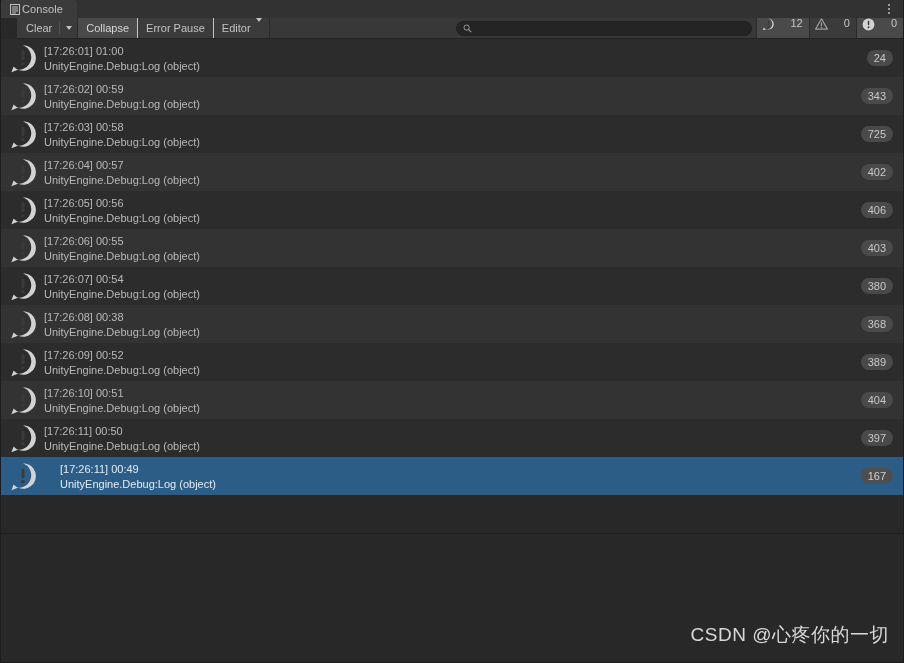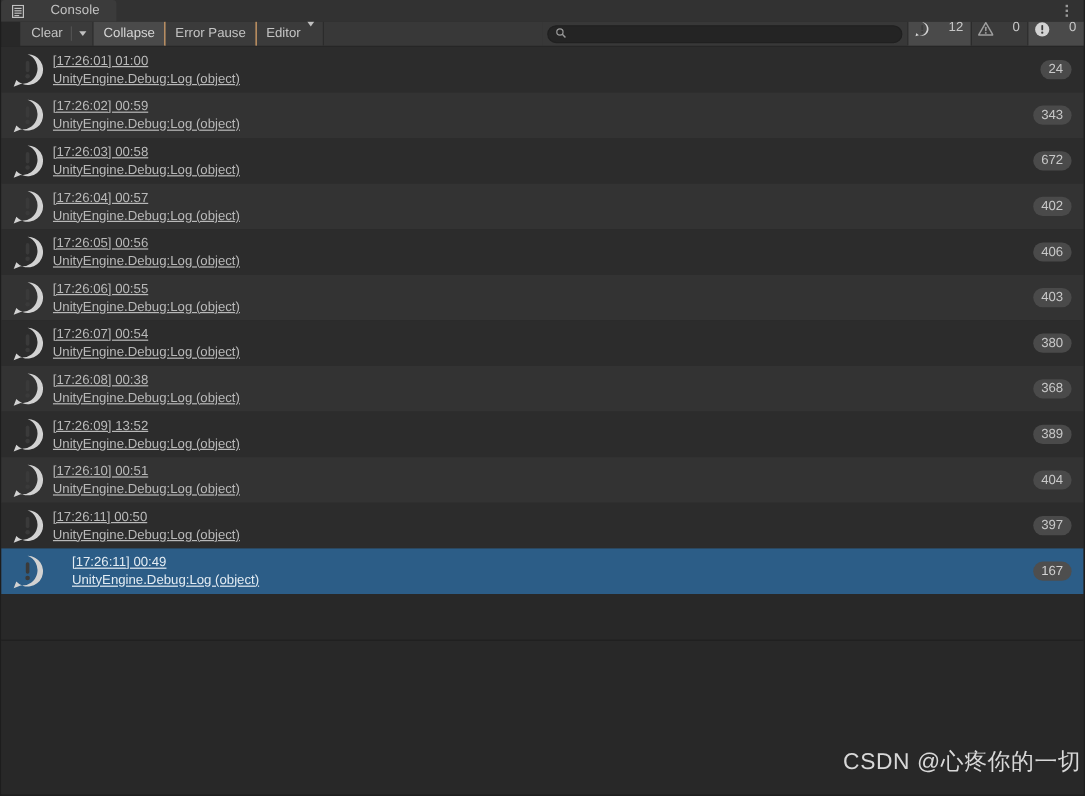--- a/index.html
+++ b/index.html
@@ -41,21 +41,21 @@
     flex: 0 0 auto;
   }
   .tab {
     height: 18px;
     background: #3b3b3b;
     display: flex;
     align-items: center;
     padding: 0 14px 0 9px;
     border-top-left-radius: 3px;
     border-top-right-radius: 3px;
-    gap: 22px;
+    gap: 2px;
     box-sizing: border-box;
   }
   .tab-icon {
     width: 10px;
     height: 11px;
     position: relative;
     flex: 0 0 auto;
   }
   .tab-icon svg { display: block; }
   .tab-label {
@@ -223,21 +223,20 @@
     justify-content: center;
     gap: 1px;
   }
   .logline {
     font-size: 11px;
     line-height: 14px;
     color: #b9b9b9;
     white-space: nowrap;
     overflow: hidden;
     text-overflow: ellipsis;
-    text-decoration: underline;
   }
   .logrow.selected .logline { color: #e3ecf3; }
   .badge {
     flex: 0 0 auto;
     min-width: 26px;
     height: 16px;
     border-radius: 8px;
     background: #4a4a4a;
     color: #c8c8c8;
     font-size: 11px;
@@ -259,21 +258,21 @@
   }
   .detail-body {
     flex: 1 1 auto;
     background: #282828;
     position: relative;
   }
 
   
   .watermark {
     position: absolute;
-    right: 2px;
+    right: 14px;
     bottom: 14px;
     font-size: 19px;
     color: #d8d8d8;
     letter-spacing: .5px;
     white-space: nowrap;
     pointer-events: none;
   }
 </style>
 </head>
 <body>
@@ -404,21 +403,21 @@
       <div class="logrow even">
         <span class="rowicon"><svg width="30" height="30" viewBox="0 0 30 30">
             <path d="M15 2.2 A12.8 12.8 0 1 1 5.6 23.6 L3.4 29.2 L9.2 26.9 A12.8 12.8 0 0 0 15 2.2 Z" fill="#d2d2d2"></path>
             <rect x="13.5" y="7.6" width="3.0" height="9.6" rx="1.5" fill="#3a3a3a"></rect>
             <circle cx="15" cy="20.6" r="1.9" fill="#3a3a3a"></circle>
           </svg></span>
         <div class="logtext">
           <div class="logline">[17:26:03] 00:58</div>
           <div class="logline">UnityEngine.Debug:Log (object)</div>
         </div>
-        <div class="badge">672</div>
+        <div class="badge">725</div>
       </div>
       <div class="logrow odd">
         <span class="rowicon"><svg width="30" height="30" viewBox="0 0 30 30">
             <path d="M15 2.2 A12.8 12.8 0 1 1 5.6 23.6 L3.4 29.2 L9.2 26.9 A12.8 12.8 0 0 0 15 2.2 Z" fill="#d2d2d2"></path>
             <rect x="13.5" y="7.6" width="3.0" height="9.6" rx="1.5" fill="#3a3a3a"></rect>
             <circle cx="15" cy="20.6" r="1.9" fill="#3a3a3a"></circle>
           </svg></span>
         <div class="logtext">
           <div class="logline">[17:26:04] 00:57</div>
           <div class="logline">UnityEngine.Debug:Log (object)</div>
@@ -473,21 +472,21 @@
         </div>
         <div class="badge">368</div>
       </div>
       <div class="logrow even">
         <span class="rowicon"><svg width="30" height="30" viewBox="0 0 30 30">
             <path d="M15 2.2 A12.8 12.8 0 1 1 5.6 23.6 L3.4 29.2 L9.2 26.9 A12.8 12.8 0 0 0 15 2.2 Z" fill="#d2d2d2"></path>
             <rect x="13.5" y="7.6" width="3.0" height="9.6" rx="1.5" fill="#3a3a3a"></rect>
             <circle cx="15" cy="20.6" r="1.9" fill="#3a3a3a"></circle>
           </svg></span>
         <div class="logtext">
-          <div class="logline">[17:26:09] 13:52</div>
+          <div class="logline">[17:26:09] 00:52</div>
           <div class="logline">UnityEngine.Debug:Log (object)</div>
         </div>
         <div class="badge">389</div>
       </div>
       <div class="logrow odd">
         <span class="rowicon"><svg width="30" height="30" viewBox="0 0 30 30">
             <path d="M15 2.2 A12.8 12.8 0 1 1 5.6 23.6 L3.4 29.2 L9.2 26.9 A12.8 12.8 0 0 0 15 2.2 Z" fill="#d2d2d2"></path>
             <rect x="13.5" y="7.6" width="3.0" height="9.6" rx="1.5" fill="#3a3a3a"></rect>
             <circle cx="15" cy="20.6" r="1.9" fill="#3a3a3a"></circle>
           </svg></span>

